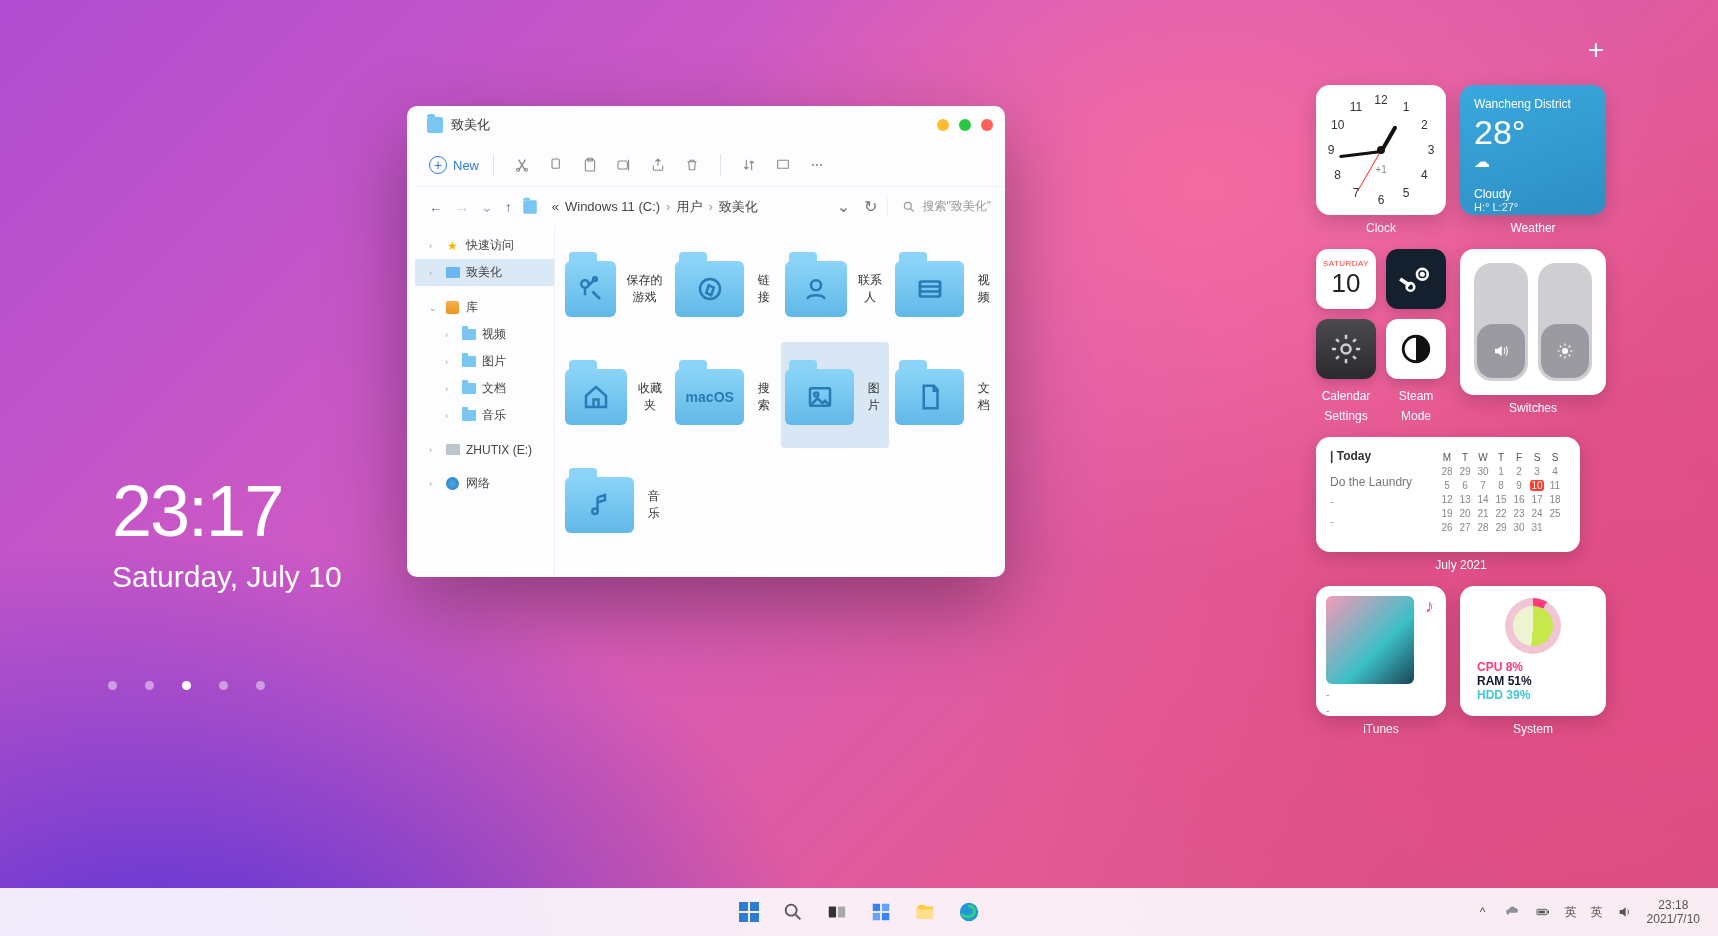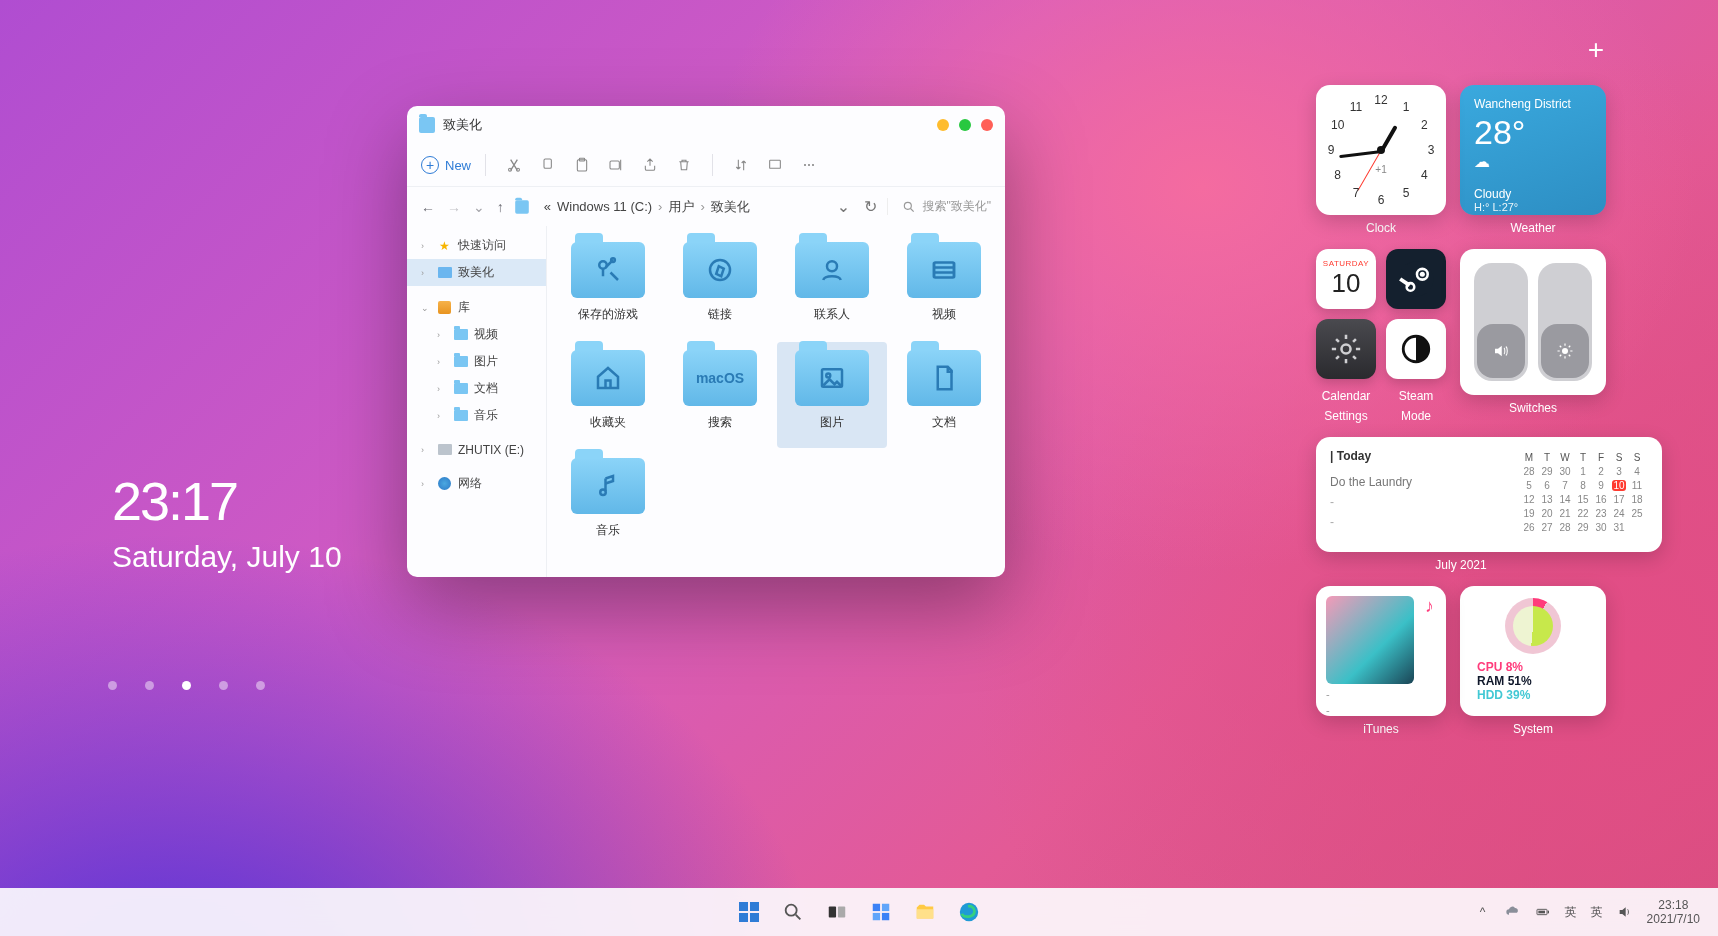--- a/index.html
+++ b/index.html
@@ -8,31 +8,31 @@
 
 .wallpaper { position: absolute; inset: 0; background:
   radial-gradient(ellipse 1200px 900px at 10% 110%, #4a2ed9 0%, transparent 55%),
   radial-gradient(ellipse 900px 700px at 70% 20%, #f46ba0 0%, transparent 55%),
   radial-gradient(ellipse 1100px 1000px at 95% 70%, #e24d85 0%, transparent 60%),
   linear-gradient(135deg, #b04dd1 0%, #d45cc1 40%, #e35a96 70%, #d04e7a 100%);
 }
 
 
 .desktop-clock { position: absolute; left: 112px; top: 470px; color: #fff; }
-.desktop-clock .time { font-size: 54px; font-weight: 400; letter-spacing: -2px; }
+.desktop-clock .time { font-size: 72px; font-weight: 400; letter-spacing: -2px; }
 .desktop-clock .date { font-size: 30px; font-weight: 400; margin-top: 8px; }
 
 
 .page-dots { position: absolute; left: 108px; top: 681px; display: flex; gap: 28px; }
 .page-dots span { width: 9px; height: 9px; border-radius: 50%; background: #fff; opacity: .45; }
 .page-dots span.active { opacity: 1; }
 
 
 .explorer { position: absolute; left: 407px; top: 106px; width: 598px; height: 471px;
-  background: #fdfdff; border-radius: 10px; box-shadow: 0 30px 80px rgba(0,0,0,.35); display: flex; flex-direction: column; }
+  background: #fdfdff; border-radius: 10px; box-shadow: 0 30px 80px rgba(0,0,0,.35); display: flex; flex-direction: column; padding-left: 8px; }
 .exp-titlebar { display: flex; align-items: center; height: 38px; padding: 0 12px; }
 .exp-title-icon { width: 16px; height: 16px; background:#7ac6f3; border-radius:2px; margin-right:8px; position:relative;}
 .exp-title-icon::before{content:"";position:absolute;top:-3px;left:0;width:8px;height:3px;background:#7ac6f3;border-radius:2px 2px 0 0;}
 .exp-title { font-size: 13px; color:#333; }
 .traffic { margin-left: auto; display: flex; gap: 10px; }
 .traffic span { width: 12px; height: 12px; border-radius: 50%; cursor:pointer; }
 .tl-min{background:#febc2e;} .tl-max{background:#28c840;} .tl-close{background:#ff5f57;}
 
 .exp-toolbar { display:flex; align-items:center; height:42px; padding:0 14px; gap:6px; color:#5b5b66; font-size:13px;}
 .tb-new{display:flex;align-items:center;gap:6px;color:#2f7cd6;cursor:pointer;}
@@ -59,21 +59,21 @@
 .sb-item.selected{background:#dbe9f7;}
 .star{color:#f7b500;}
 .fld-ico{width:14px;height:11px;background:#7ac6f3;border-radius:1px;position:relative;}
 .fld-ico::before{content:"";position:absolute;top:-3px;left:0;width:6px;height:3px;background:#7ac6f3;border-radius:1px 1px 0 0;}
 .lib-ico{width:13px;height:13px;background:linear-gradient(#f6b24a,#e89420);border-radius:2px;}
 .drive-ico{width:14px;height:11px;background:#bcc4cd;border-radius:1px;}
 .net-ico{width:13px;height:13px;border-radius:50%;background:radial-gradient(#4aa8e0,#2c78c7);}
 .pc-ico{width:14px;height:11px;background:#6bb6ef;border-radius:1px;}
 
 .files{flex:1;padding:8px 6px;display:grid;grid-template-columns:repeat(4,1fr);grid-auto-rows:106px;gap:2px;overflow:auto;}
-.fitem{display:flex;flex-direction:column;align-items:center;justify-content:flex-start;gap:8px;padding:8px 4px 4px;cursor:pointer;border-radius:4px;}
+.fitem{display:flex;flex-direction:row;align-items:center;justify-content:flex-start;gap:8px;padding:8px 4px 4px;cursor:pointer;border-radius:4px;}
 .fitem.selected{background:#d9e6f4;}
 .folder{width:74px;height:56px;background:linear-gradient(#8bd4f8,#61b8e8);border-radius:6px;position:relative;display:flex;align-items:center;justify-content:center;}
 .folder::before{content:"";position:absolute;top:-9px;left:4px;width:28px;height:10px;background:#8bd4f8;border-radius:4px 4px 0 0;}
 .folder svg{width:30px;height:30px;fill:none;stroke:#2a7bb5;stroke-width:2;}
 .folder .txt{color:#2a7bb5;font-weight:600;font-size:14px;}
 .flabel{font-size:12px;color:#333;text-align:center;}
 
 
 .widgets{position:absolute;right:112px;top:85px;width:290px;display:flex;flex-direction:column;gap:14px;}
 .wrow{display:flex;gap:14px;}
@@ -106,21 +106,21 @@
 .small.settings{background:linear-gradient(#4a4a4f,#2a2a2e);}
 .small.settings svg{width:34px;height:34px;fill:#cfcfd2;}
 .small.mode{background:#fff;}
 .small.mode svg{width:34px;height:34px;}
 
 .switches-w{width:146px;height:146px;padding:14px;display:flex;gap:10px;}
 .switches-w .sw{flex:1;background:#cfcfd3;border-radius:18px;position:relative;}
 .switches-w .sw .knob{position:absolute;left:3px;right:3px;height:46%;bottom:3px;background:#9a9aa0;border-radius:16px;display:flex;align-items:center;justify-content:center;}
 .switches-w .sw .knob svg{width:18px;height:18px;fill:#fff;}
 
-.agenda-w{width:346px;padding:12px 14px 16px;}
+.agenda-w{width:264px;padding:12px 14px 16px;}
 .agenda-w .hdr{display:flex;justify-content:space-between;}
 .agenda-left{font-size:12px;color:#333;}
 .agenda-left .today{font-weight:600;}
 .agenda-left .task{color:#777;margin-top:12px;}
 .agenda-left .dash{margin-top:6px;color:#aaa;}
 .mini-cal{font-size:10px;color:#888;text-align:center;}
 .mini-cal table{border-collapse:separate;border-spacing:4px 3px;}
 .mini-cal th{color:#555;font-weight:500;}
 .mini-cal td{width:14px;}
 .mini-cal td.today{background:#ff3b30;color:#fff;border-radius:3px;}

